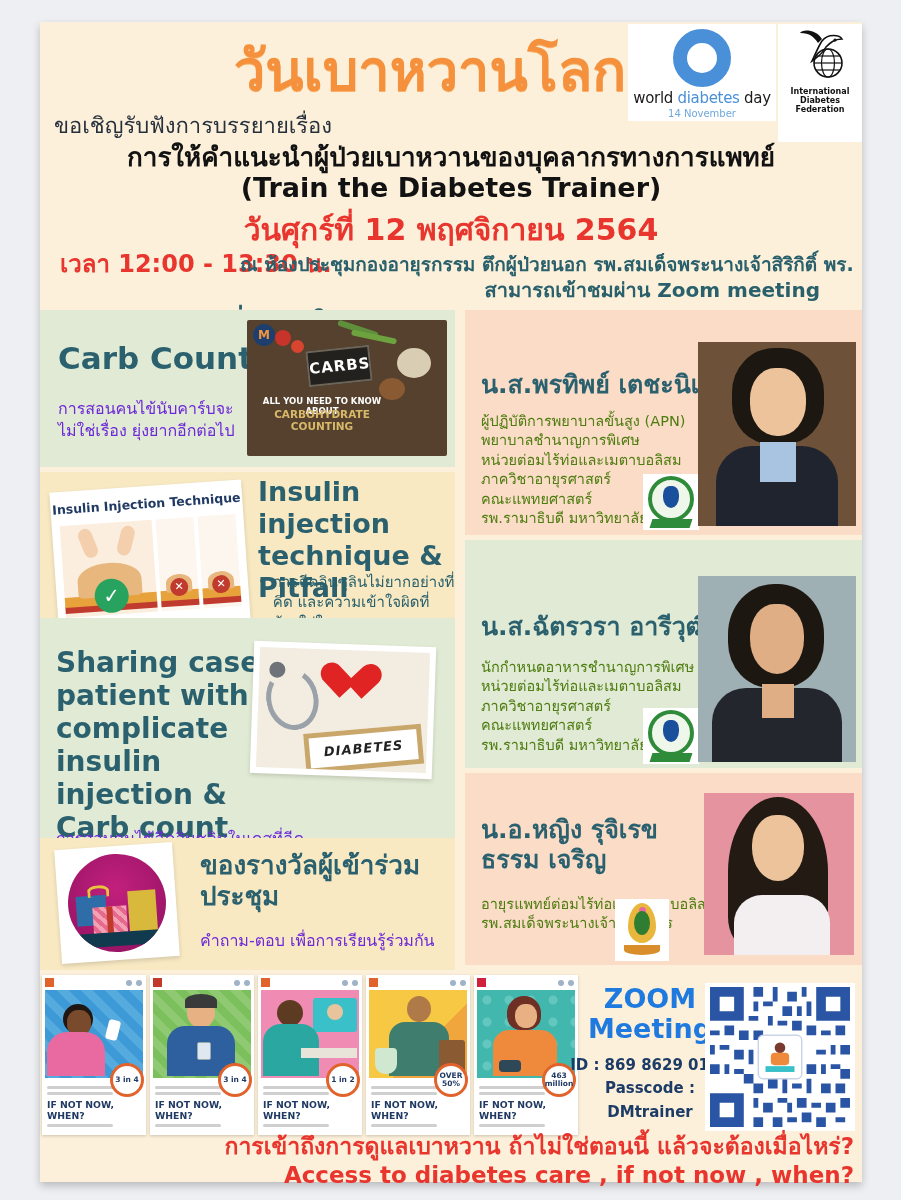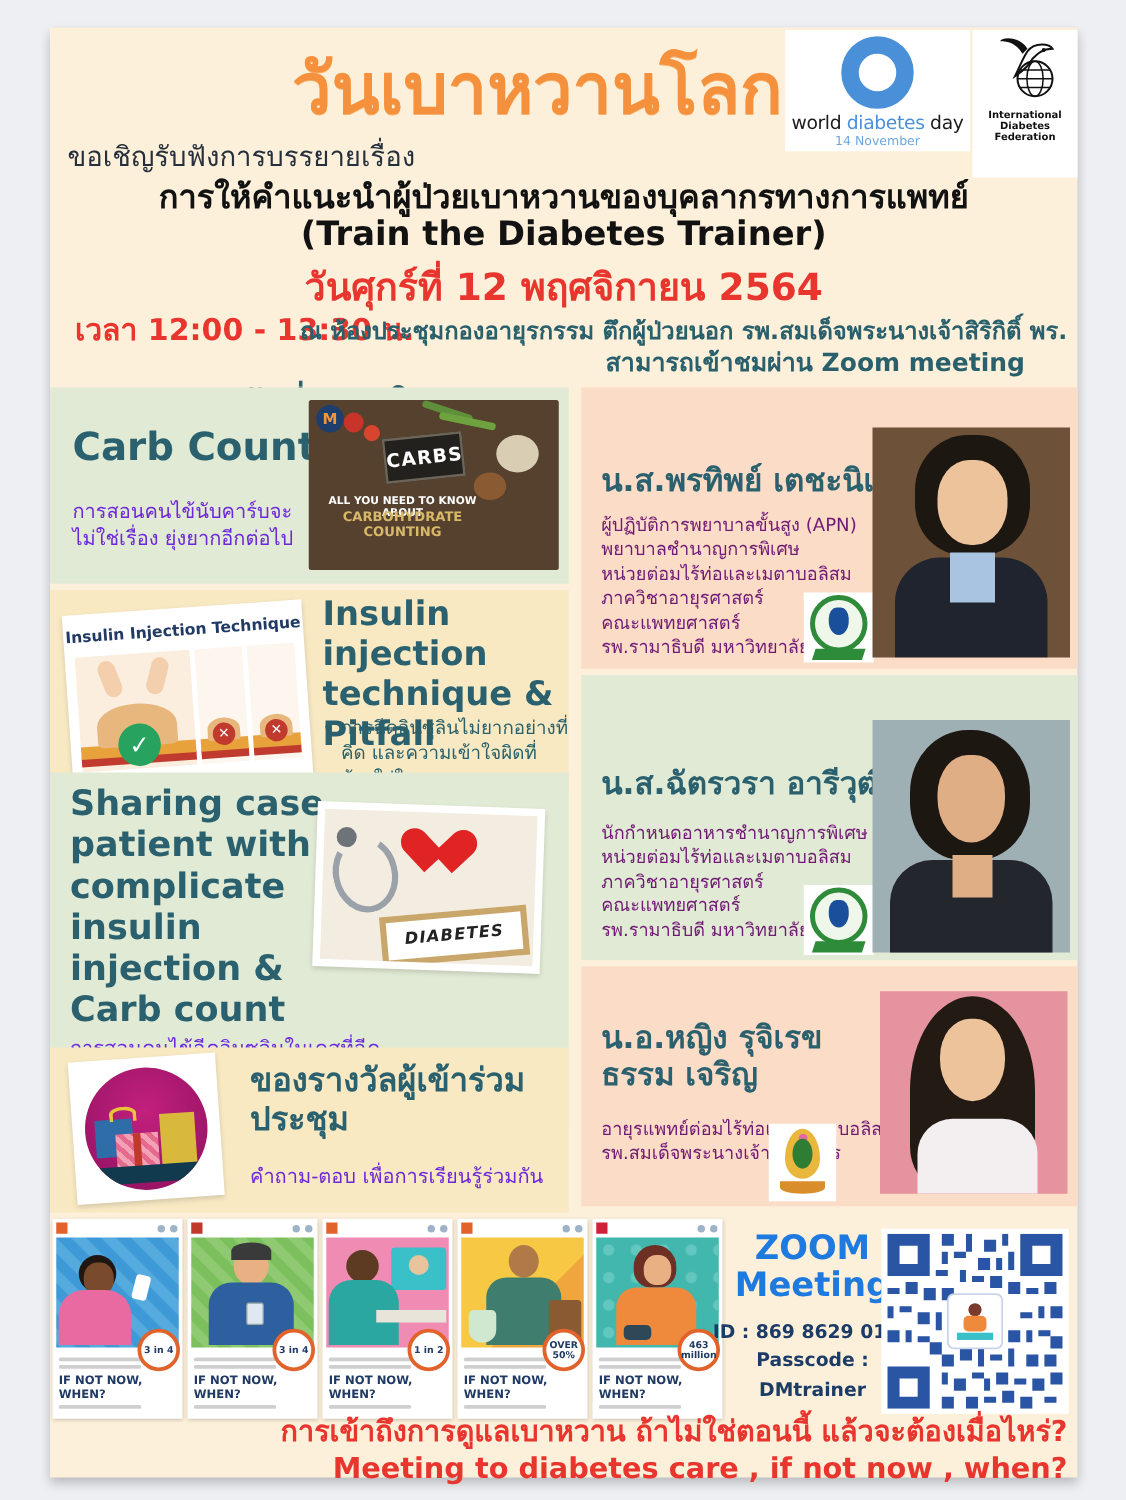--- a/index.html
+++ b/index.html
@@ -65,21 +65,21 @@
   .steth-head { position:absolute; left:10px; top:14px; width:16px; height:16px; background:#6d7378; border-radius:50%; }
   .clip { position:absolute; left:48px; top:78px; width:118px; height:40px; background:#fff; border:5px solid #c9a76b; transform:rotate(-7deg); text-align:center; font-size:13px; font-weight:bold; color:#222; line-height:30px; letter-spacing:1px; font-style:italic; }
 
   
   .gift-card { left:18px; top:8px; width:118px; height:114px; background:#fff; transform:rotate(-4deg); box-shadow:0 2px 4px rgba(0,0,0,.15); }
   .gift-circle { position:absolute; left:10px; top:8px; width:98px; height:98px; border-radius:50%; background:radial-gradient(circle at 50% 35%,#c2207c,#8e1160); overflow:hidden; }
   .gbox { position:absolute; }
 
   
   .spk-name { left:16px; font-size:25px; font-weight:bold; color:#2b616e; line-height:1.2; }
-  .spk-details { left:16px; font-size:14.5px; color:#701a75; line-height:1.34; }
+  .spk-details { left:16px; font-size:14.5px; color:#4d7c0f; line-height:1.34; }
   .spk-photo { position:absolute; overflow:hidden; }
   .hair { position:absolute; background:#1d1712; }
   .face { position:absolute; background:#ecc39b; }
   .torso { position:absolute; }
   .rama-logo { position:absolute; width:56px; height:56px; background:#fff; }
   .rama-outer { position:absolute; left:5px; top:2px; width:46px; height:46px; border:4px solid #2e8b3a; border-radius:50%; background:#eef7ea; }
   .rama-core { position:absolute; left:20px; top:12px; width:16px; height:22px; background:#1a4f9c; border-radius:40% 40% 50% 50%; }
   .rama-rib { position:absolute; left:8px; bottom:2px; width:40px; height:9px; background:#2e8b3a; transform:skewX(-18deg); }
   .siri-logo { position:absolute; width:54px; height:62px; background:#fff; }
   .siri-petal { position:absolute; left:13px; top:4px; width:28px; height:40px; background:#e9b73c; border-radius:50% 50% 50% 50%/60% 60% 40% 40%; }
@@ -200,21 +200,21 @@
           <span>การฉีดอินซูลินไม่ยากอย่างที่คิด และความเข้าใจผิดที่ต้องใส่ใจ</span>
         </div>
       <div class="row">
           <span>•</span>
           <span>การสอนคนไข้ติดตามการเจาะ น้ำตาลที่บ้าน smbg</span>
         </div>
     </div>
   </div>
 
   <div class="blk green" style="left:0;top:596px;width:415px;height:282px;">
-    <div class="abs t-title" style="left:16px;top:8px;width:245px;font-size:28px;">Sharing case patient with complicate insulin injection &amp; Carb count</div>
+    <div class="abs t-title" style="left:16px;top:28px;width:245px;font-size:28px;">Sharing case patient with complicate insulin injection &amp; Carb count</div>
     <div class="heart-card abs">
       <div class="heart-scene">
         <div class="heart"></div>
         <div class="steth"></div>
         <div class="steth-head"></div>
         <div class="clip">DIABETES</div>
       </div>
     </div>
     <div class="abs t-desc" style="left:16px;top:210px;width:255px;font-size:16px;">การสอนคนไข้ฉีดอินซูลินในเคสที่ฉีด หลายปากกา จะสอนคนไข้เพิ่มยาฉีด อินซูลินอย่างไรตามปริมาณแป้งที่กิน</div>
   </div>
@@ -425,16 +425,16 @@
       </g>
       <rect x="10" y="10" width="9" height="9" rx="1" fill="#fff" stroke="#c9d4e8" stroke-width=".3"></rect>
       <circle cx="14.5" cy="12.6" r="1.1" fill="#7a3b2e"></circle>
       <rect x="12.6" y="13.6" width="3.8" height="2.6" rx=".8" fill="#ef8a3c"></rect>
       <rect x="11.5" y="16.4" width="6" height="1.2" fill="#39c0c9"></rect>
     </svg>
   </div>
 
   <div class="abs footer">
     <div class="th">การเข้าถึงการดูแลเบาหวาน ถ้าไม่ใช่ตอนนี้ แล้วจะต้องเมื่อไหร่?</div>
-    <div class="en">Meeting to diabetes care , if not now , when?</div>
+    <div class="en">Access to diabetes care , if not now , when?</div>
   </div>
 
 </div>
 
 </body></html>

